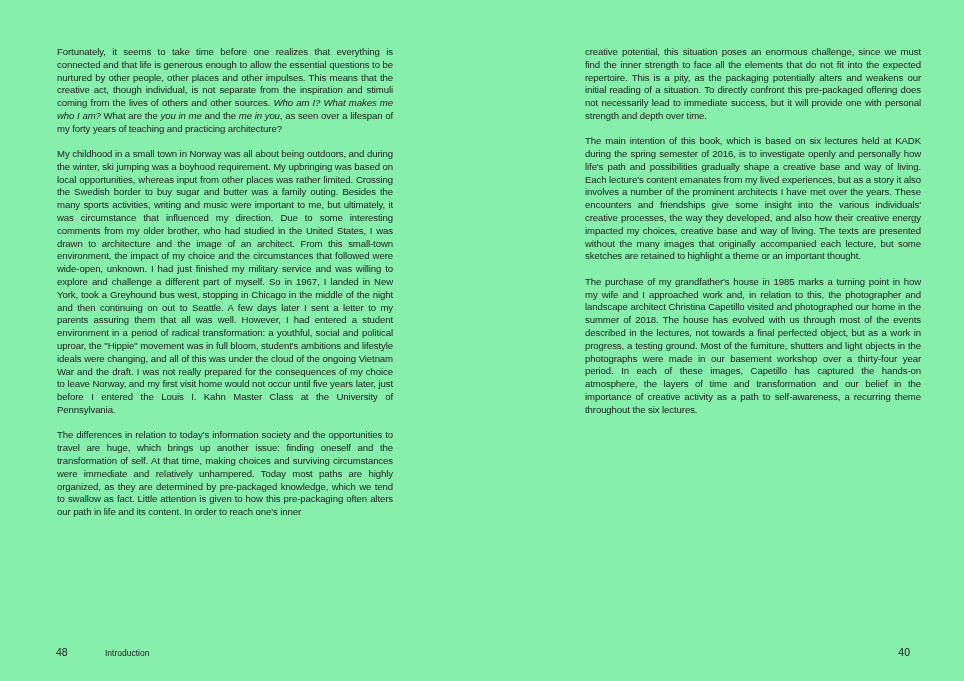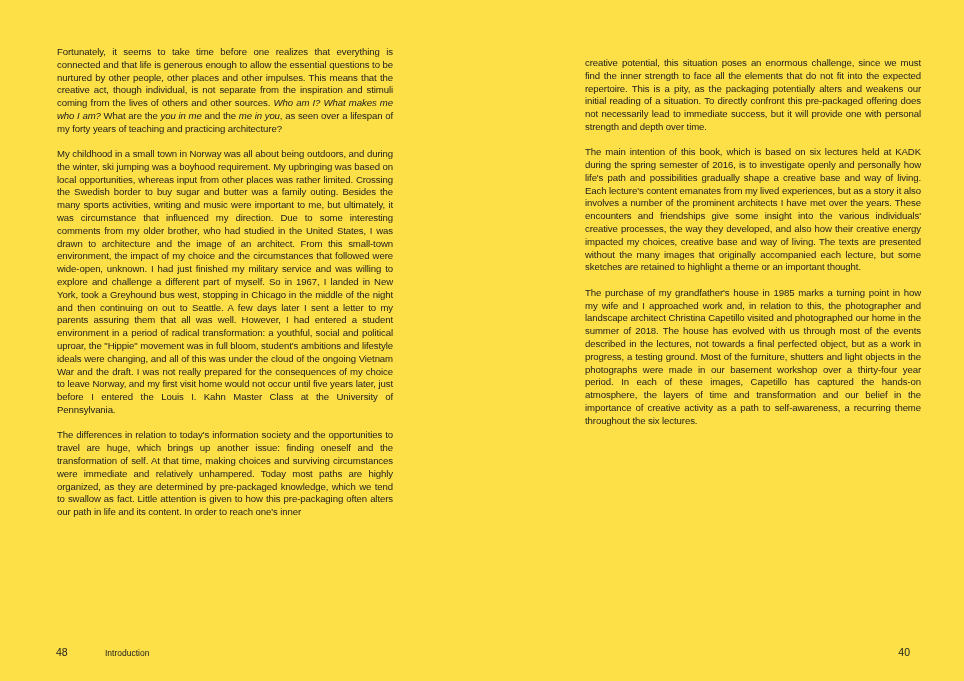--- a/index.html
+++ b/index.html
@@ -4,21 +4,21 @@
 <style>
   html, body {
     margin: 0;
     padding: 0;
     background: #ffffff;
   }
   .spread {
     position: relative;
     width: 964px;
     height: 681px;
-    background: #fde047;
+    background: #86efac;
     color: #1b1b1b;
     font-family: "Liberation Sans", sans-serif;
     overflow: hidden;
   }
   .page {
     position: absolute;
     top: 0;
     height: 100%;
     width: 482px;
   }
@@ -29,21 +29,21 @@
     position: absolute;
     top: 46px;
     width: 336px;
     font-size: 9.6px;
     line-height: 12.8px;
     letter-spacing: -0.1px;
     text-align: justify;
     color: #1b1b1b;
   }
   .page.left  .body-col { left: 57px; }
-  .page.right .body-col { left: 103px; margin-top: 11px; }
+  .page.right .body-col { left: 103px; }
 
   .body-col p {
     margin: 0 0 12.5px 0;
   }
   .body-col p:last-child { margin-bottom: 0; }
   .it { font-style: italic; }
 
   .footer {
     position: absolute;
     top: 646px;

